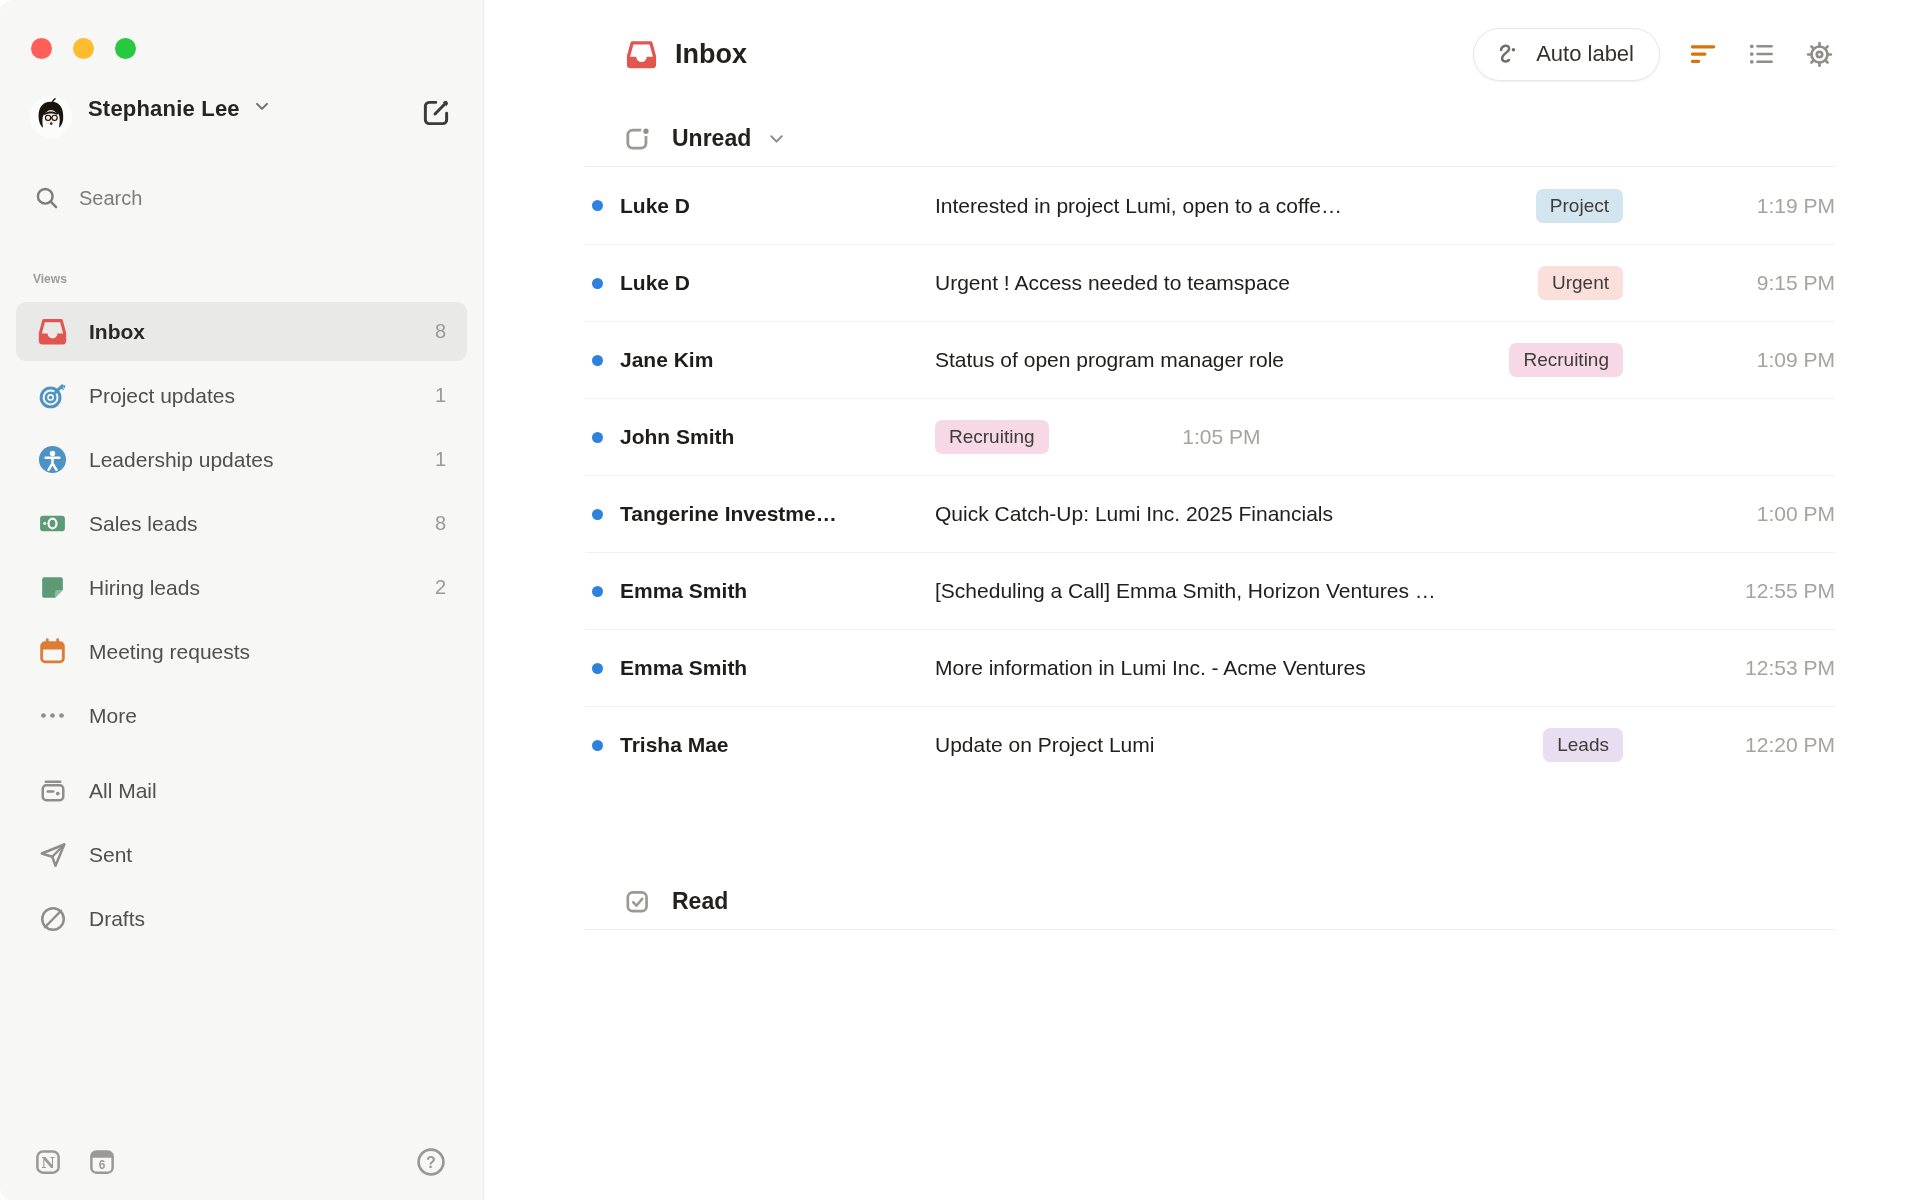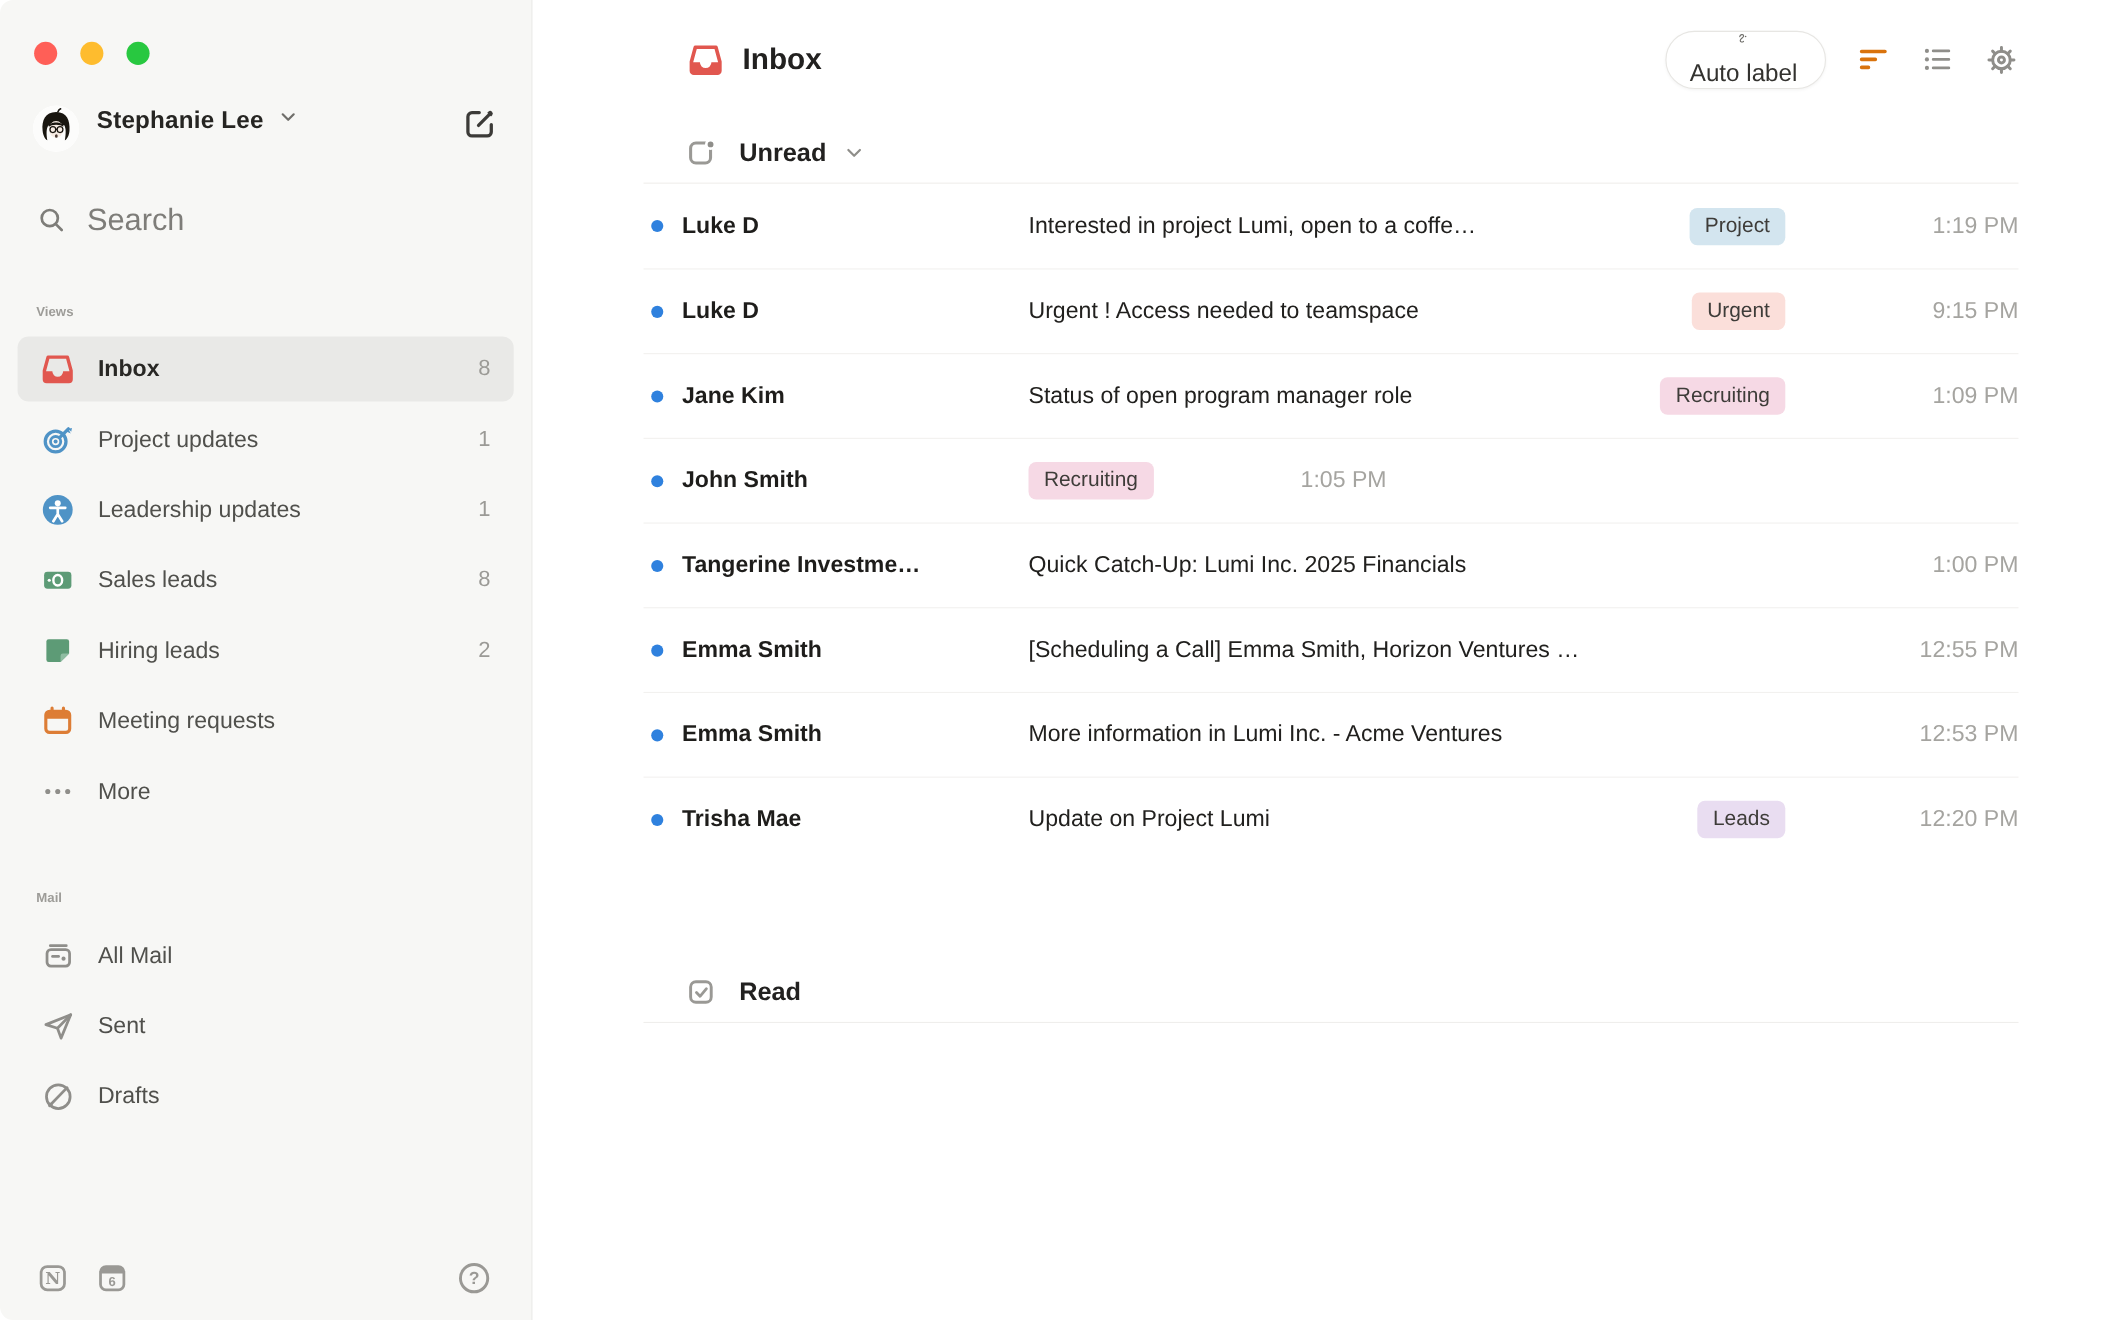--- a/index.html
+++ b/index.html
@@ -14,21 +14,21 @@
   .tl-min   { background:#febc2e; }
   .tl-zoom  { background:#28c840; }
 
   .profile-row { margin:96px 30px 0 30px; display:flex; align-items:flex-start; }
   .avatar { width:42px; height:42px; border-radius:50%; overflow:hidden; background:#ffffff; flex-shrink:0; }
   .profile-name { margin-left:16px; font-size:22px; font-weight:700; color:#262522; letter-spacing:.2px; }
   .profile-chevron { margin-left:12px; display:flex; }
   .compose-btn { margin-left:auto; display:flex; cursor:pointer; }
 
   .search-row { margin:46px 0 0 33px; display:flex; align-items:center; gap:18px; cursor:pointer; }
-  .search-label { font-size:28px; color:#7e7d79; }
+  .search-label { font-size:20px; color:#7e7d79; }
 
   .section-label { margin:60px 0 0 33px; font-size:12px; font-weight:600; color:#9d9c98; }
   .nav-list { margin-top:16px; padding:0 16px; }
   .nav-item { height:59px; border-radius:10px; display:flex; align-items:center; padding:0 21px; margin-bottom:5px; cursor:pointer; }
   .nav-item.selected { background:#e9e9e7; }
   .nav-item.selected .nav-label { color:#292825; font-weight:700; }
   .nav-icon { width:31px; height:31px; display:flex; align-items:center; justify-content:center; flex-shrink:0; }
   .nav-icon svg { width:31px; height:31px; }
   .nav-label { margin-left:21px; font-size:21px; font-weight:500; color:#50504c; white-space:nowrap; }
   .nav-count { margin-left:auto; font-size:20px; color:#9b9a96; }
@@ -38,21 +38,21 @@
   .sidebar-footer { position:absolute; left:33px; right:36px; bottom:22px; display:flex; align-items:center; gap:24px; }
   .footer-help { margin-left:auto; }
   .badge-icon { cursor:pointer; display:flex; }
 
   
   .main { flex:1; padding:0 85px 0 101px; position:relative; }
   .main-header { margin-top:26px; display:flex; align-items:center; height:56px; }
   .title-icon { margin-left:40px; display:flex; }
   .page-title { margin-left:17px; font-size:27px; font-weight:700; color:#222120; }
   .header-right { margin-left:auto; display:flex; align-items:center; }
-  .auto-label-btn { height:53px; border-radius:27px; border:1px solid #e7e6e3; background:#ffffff; box-shadow:0 1px 3px rgba(0,0,0,0.05); display:flex; align-items:center; padding:0 25px 0 21px; gap:13px; cursor:pointer;flex-direction:column; }
+  .auto-label-btn { height:53px; border-radius:27px; border:1px solid #e7e6e3; background:#ffffff; box-shadow:0 1px 3px rgba(0,0,0,0.05); display:flex; align-items:center; padding:0 25px 0 21px; gap:13px; cursor:pointer; }
   .auto-label-btn span { font-size:22px; color:#33322f; }
   .icon-btn { margin-left:28px; display:flex; cursor:pointer; }
 
   .group-header { margin-top:42px; display:flex; align-items:center; padding-left:38px; }
   .group-title { margin-left:20px; font-size:23px; font-weight:700; color:#222120; }
   .group-chevron { margin-left:15px; display:flex; }
   .group-divider { border-bottom:1px solid #efeeec; margin-top:13px; }
 
   .email-list { }
   .email-row { height:77px; display:flex; align-items:center; padding-left:7px; cursor:pointer; }
@@ -200,21 +200,20 @@
               <circle cx="12" cy="12" r="1.8" fill="#8f8e8a"></circle>
               <circle cx="19" cy="12" r="1.8" fill="#8f8e8a"></circle>
             </svg>
 </span>
           <span class="nav-label">More</span>
           <span class="nav-count"></span>
         </div>
 
     </nav>
 
-    <div class="section-label">Mail</div>
     <nav class="nav-list mail-list">
 
         <div class="nav-item">
           <span class="nav-icon">
   <svg viewBox="0 0 24 24">
               <path d="M6.2 4.6h11.6" stroke="#8f8e8a" stroke-width="2" stroke-linecap="round"></path>
               <rect x="3.8" y="7.4" width="16.4" height="12" rx="2.8" fill="none" stroke="#8f8e8a" stroke-width="2"></rect>
               <path d="M7.8 12.4h4.4" stroke="#8f8e8a" stroke-width="2" stroke-linecap="round"></path>
               <circle cx="15.8" cy="14" r="1.5" fill="#8f8e8a"></circle>
             </svg>

